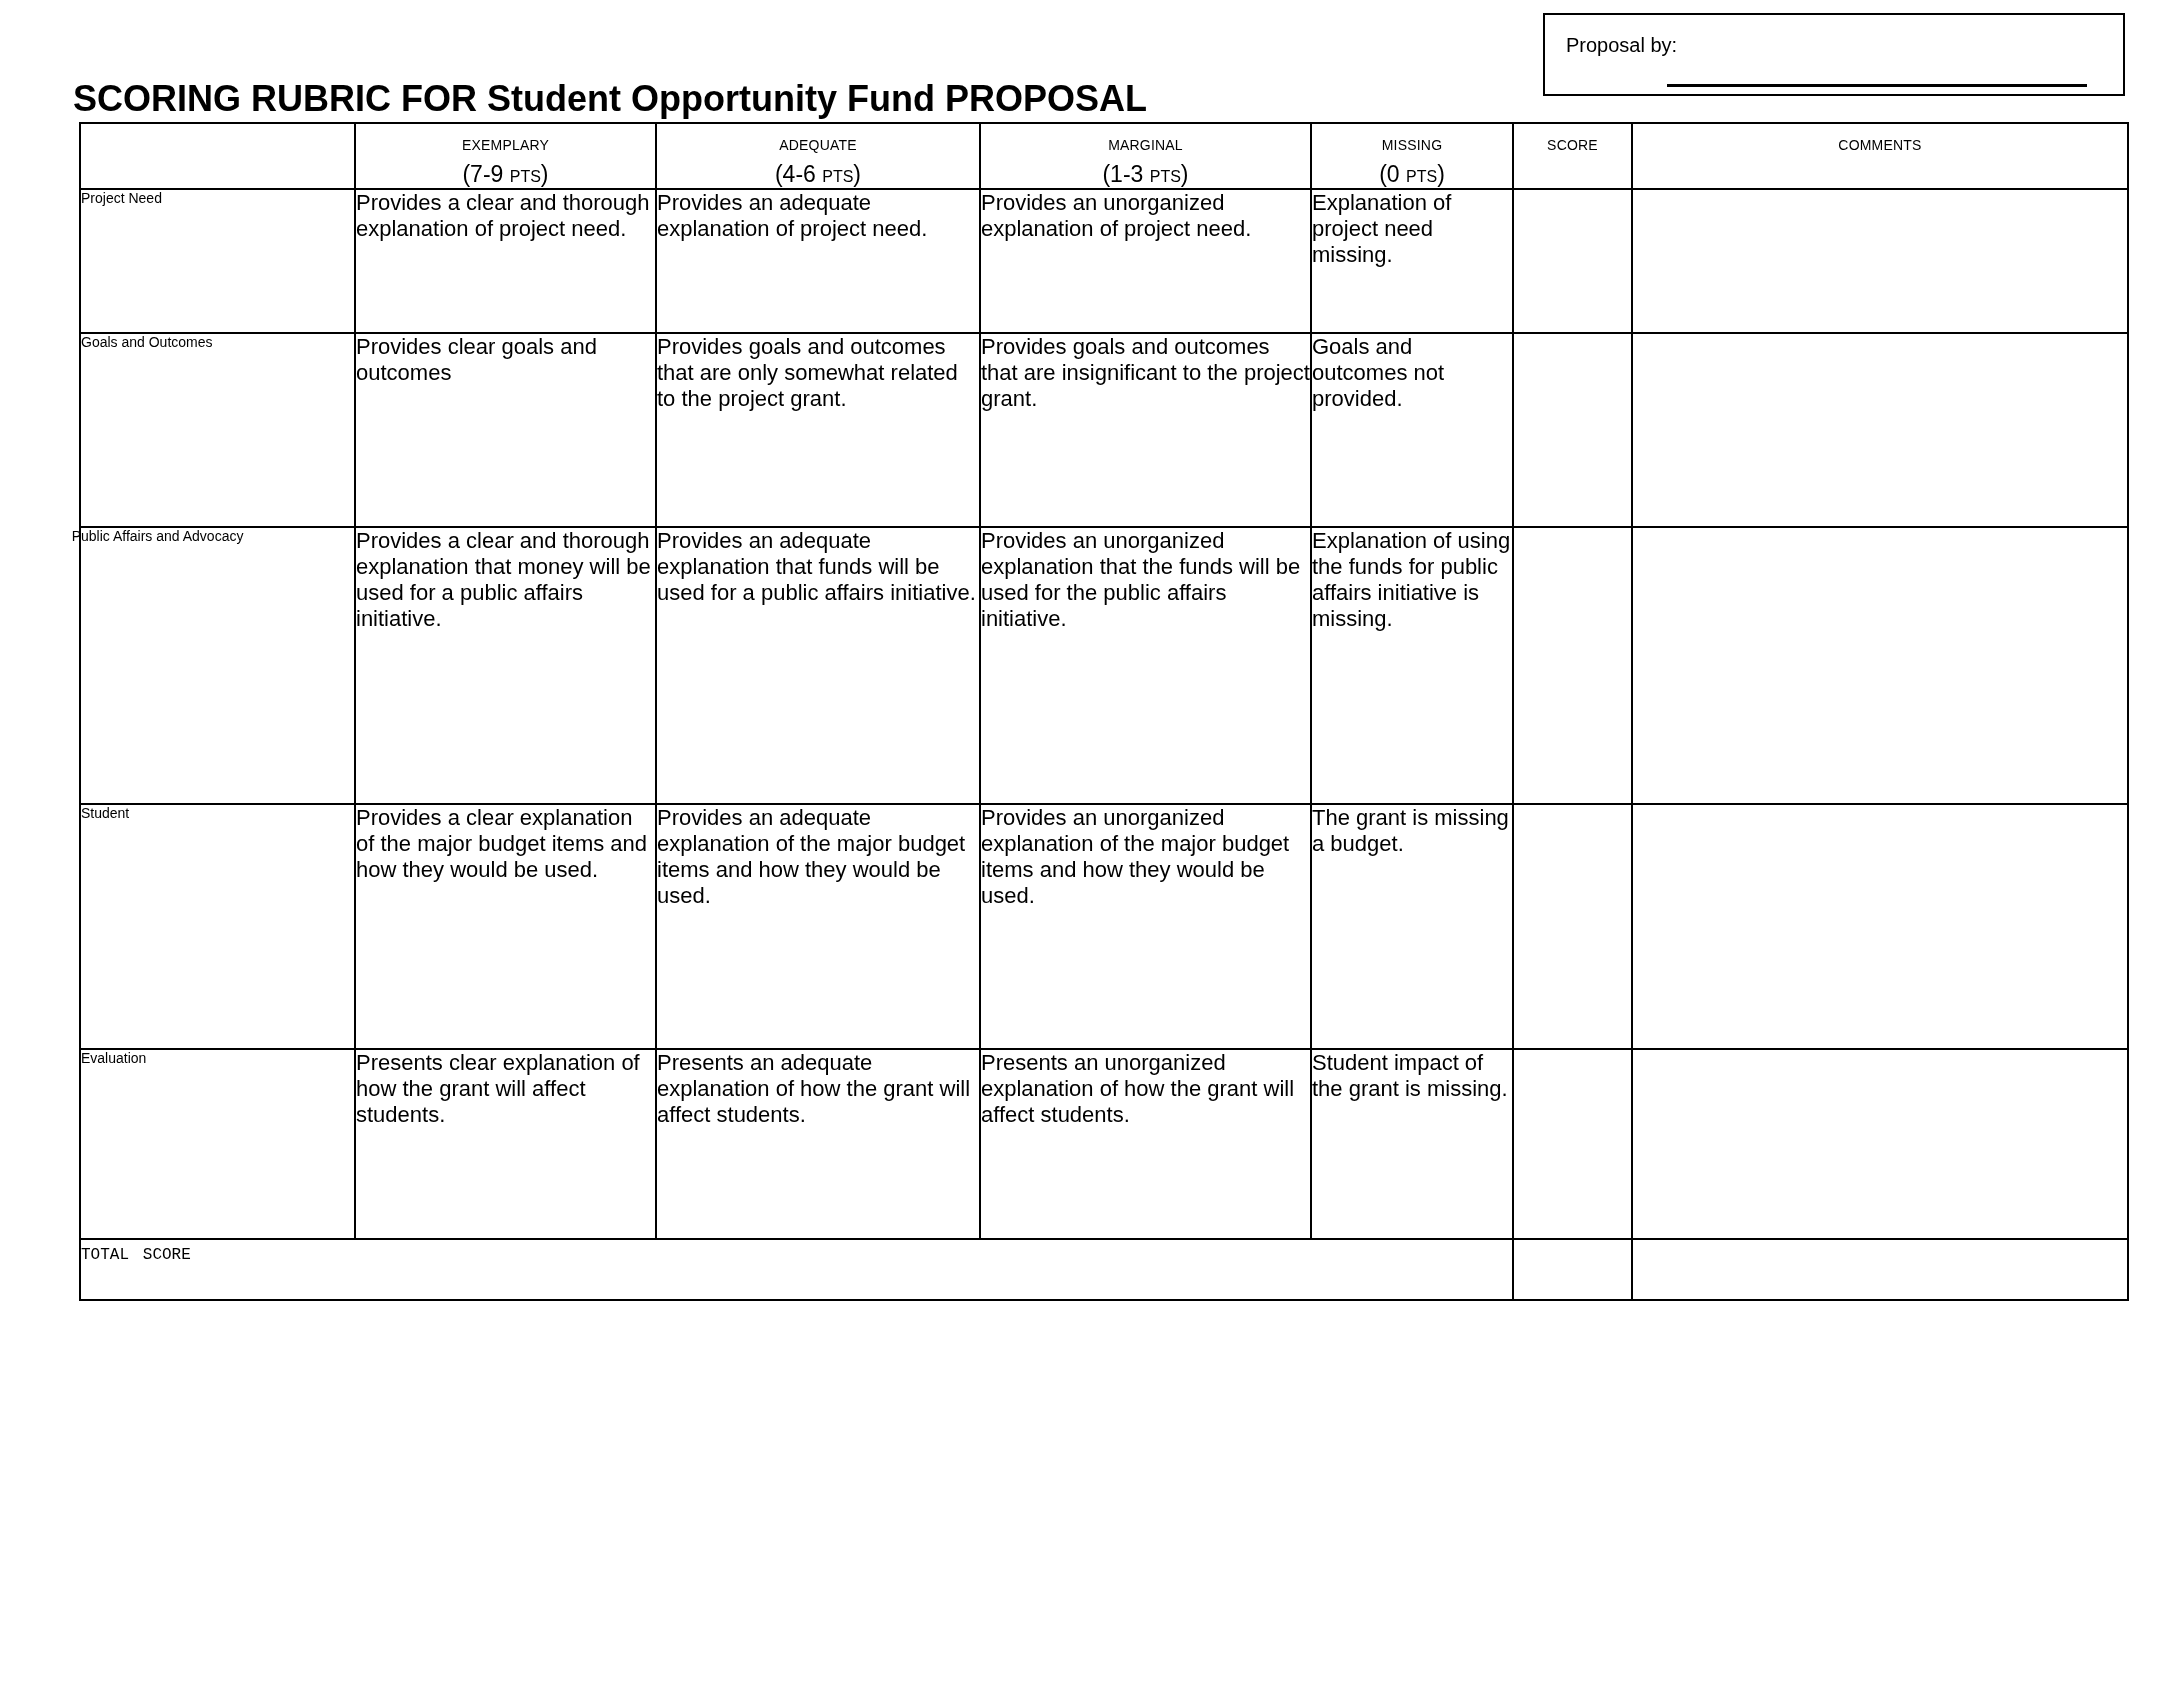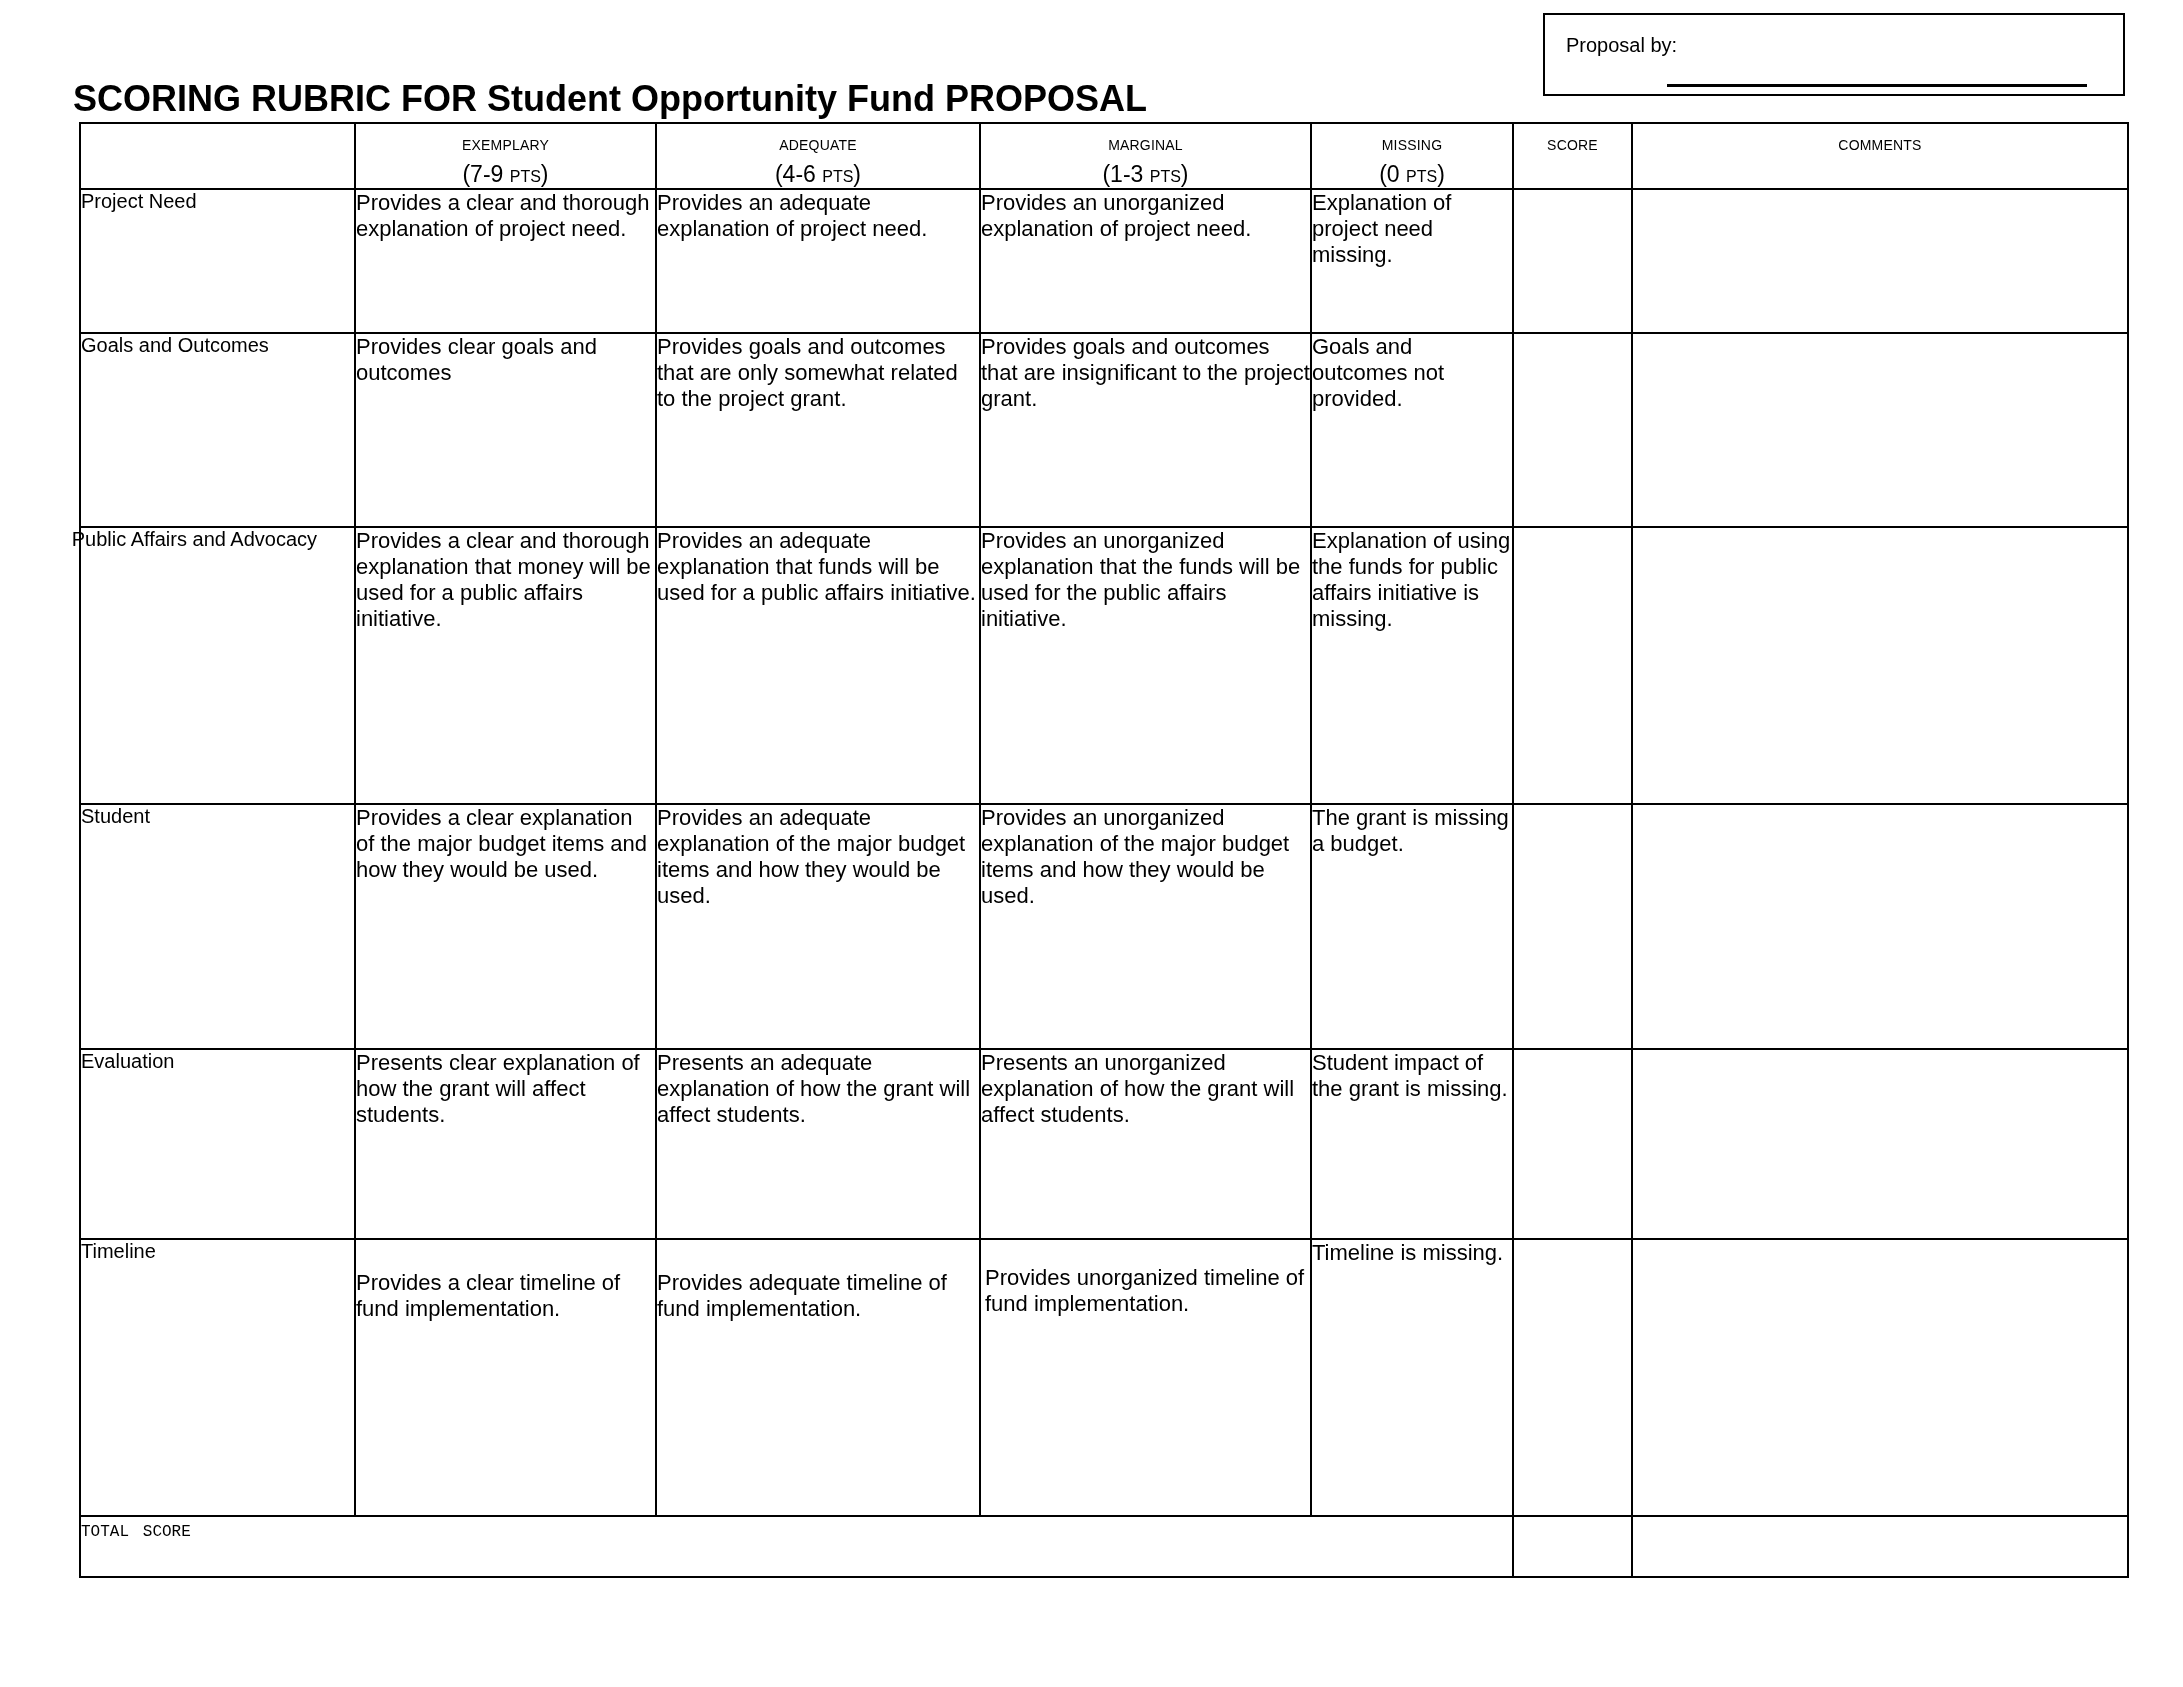--- a/index.html
+++ b/index.html
@@ -102,21 +102,21 @@
     font-size: 23px;
     font-variant: small-caps;
     text-transform: lowercase;
     display: block;
     margin-top: 8px;
   }
 
   
   td.crit-cell {
     font-weight: bold;
-    font-size: 20px;
+    font-size: 14px;
     line-height: 1.18;
     padding-left: 14.6px;
     padding-right: 2.6px;
   }
   td.crit-cell.mid   { vertical-align: middle; }
   td.crit-cell.top   { vertical-align: top; padding-top: 24px; }
   .crit-wide {
     white-space: nowrap;
     margin-left: -9.3px;
   }
@@ -258,29 +258,20 @@
   <tr class="r5">
     <td class="crit-cell mid">Evaluation</td>
     <td class="desc mid">Presents clear explanation of how the grant will affect students.</td>
     <td class="desc mid">Presents an adequate explanation of how the grant will affect students.</td>
     <td class="desc">Presents an unorganized explanation of how the grant will affect students.</td>
     <td class="desc">Student impact of the grant is missing.</td>
     <td class="blank desc"></td>
     <td class="blank desc"></td>
   </tr>
 
-  <tr class="r6">
-    <td class="crit-cell mid">Timeline</td>
-    <td class="desc" style="padding-top:30px">Provides a clear timeline of fund implementation.</td>
-    <td class="desc" style="padding-top:30px">Provides adequate timeline of fund implementation.</td>
-    <td class="desc" style="padding-top:25px;padding-left:4px">Provides unorganized timeline of fund implementation.</td>
-    <td class="desc">Timeline is missing.</td>
-    <td class="blank desc"></td>
-    <td class="blank desc"></td>
-  </tr>
 
   <tr class="total-row">
     <td class="total-label" colspan="5">TOTAL SCORE</td>
     <td class="blank desc"></td>
     <td class="blank desc"></td>
   </tr>
 </tbody>
   </table>
 
 

